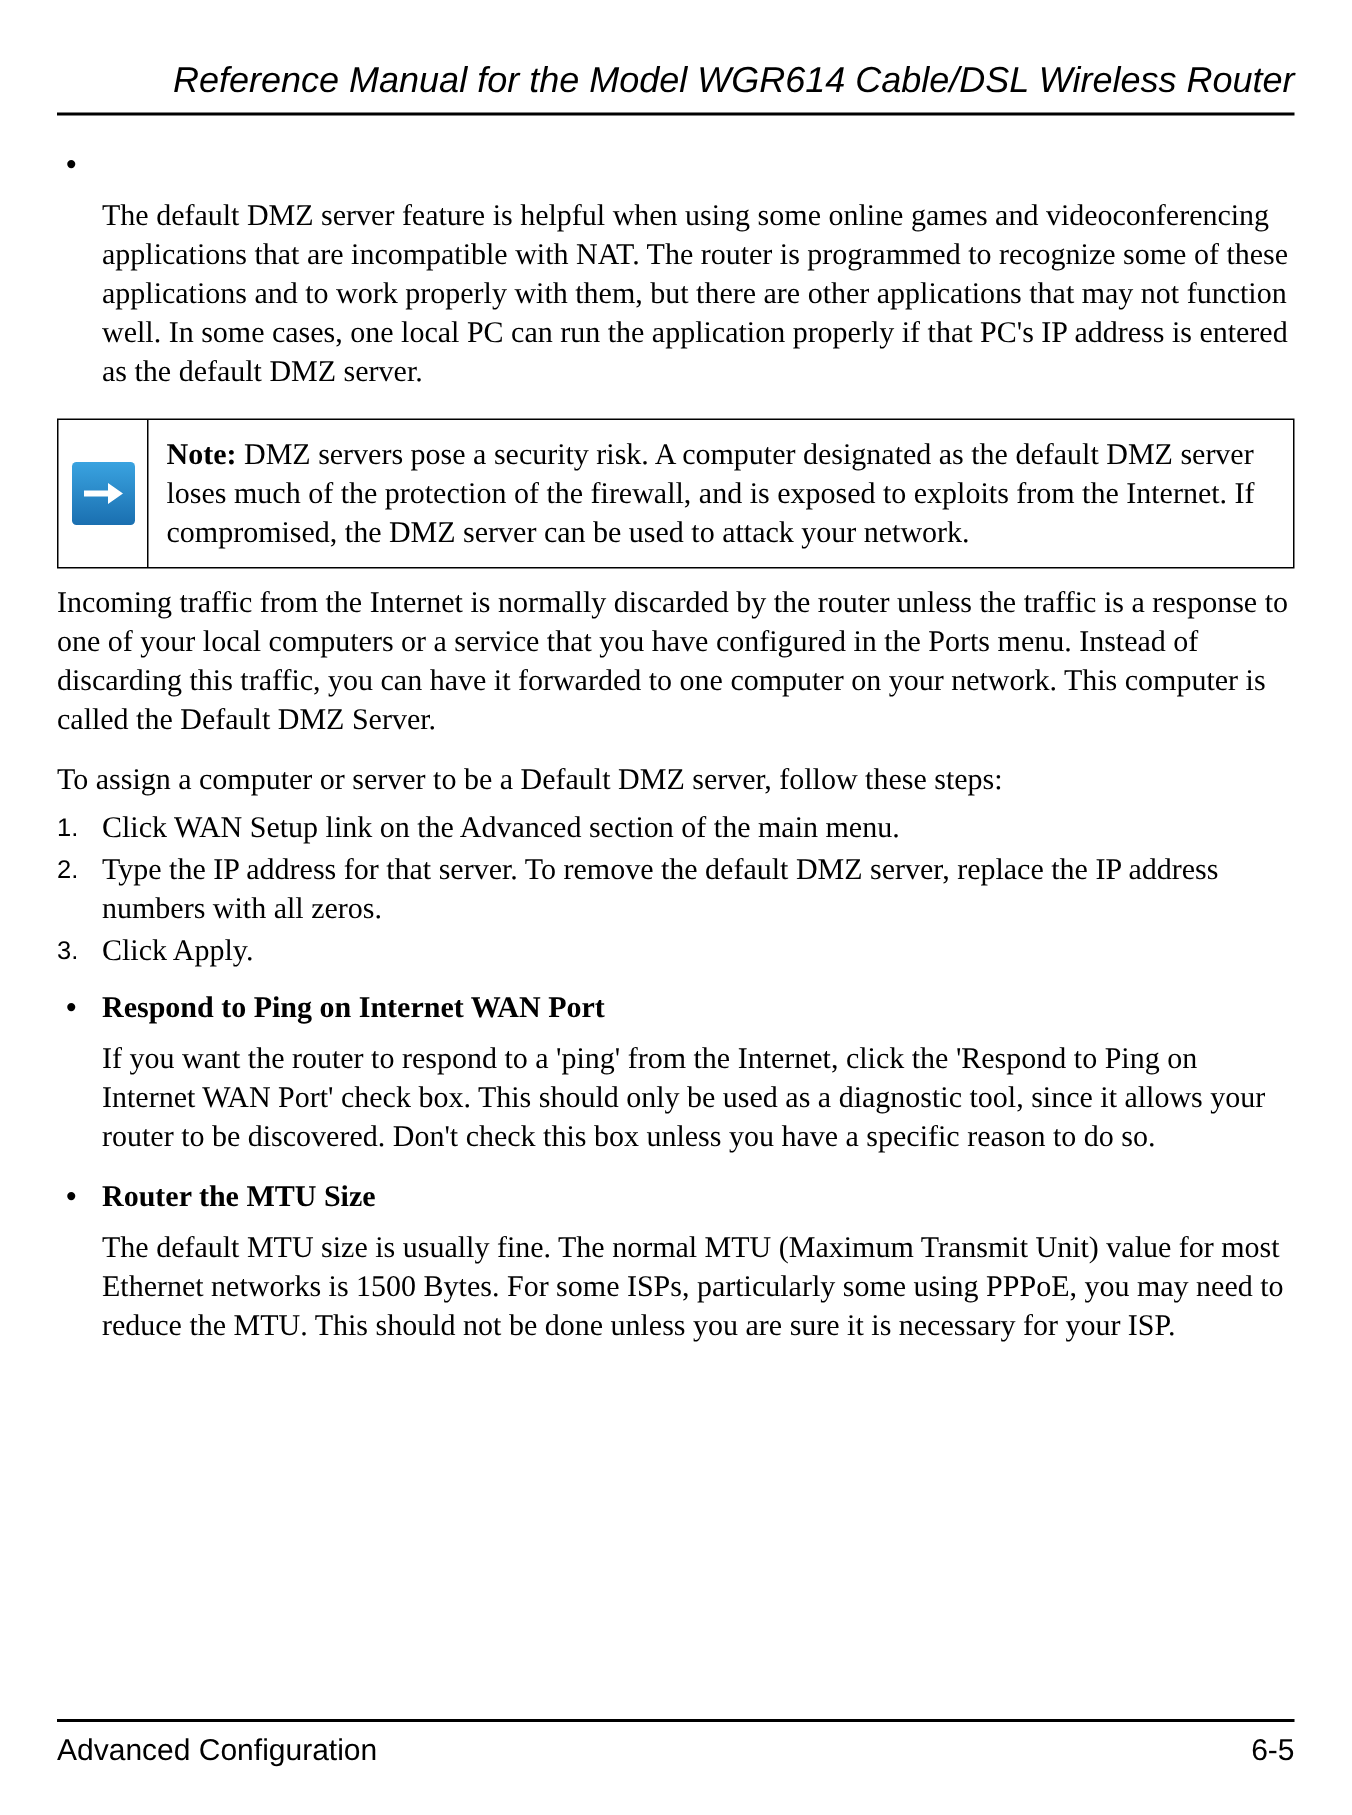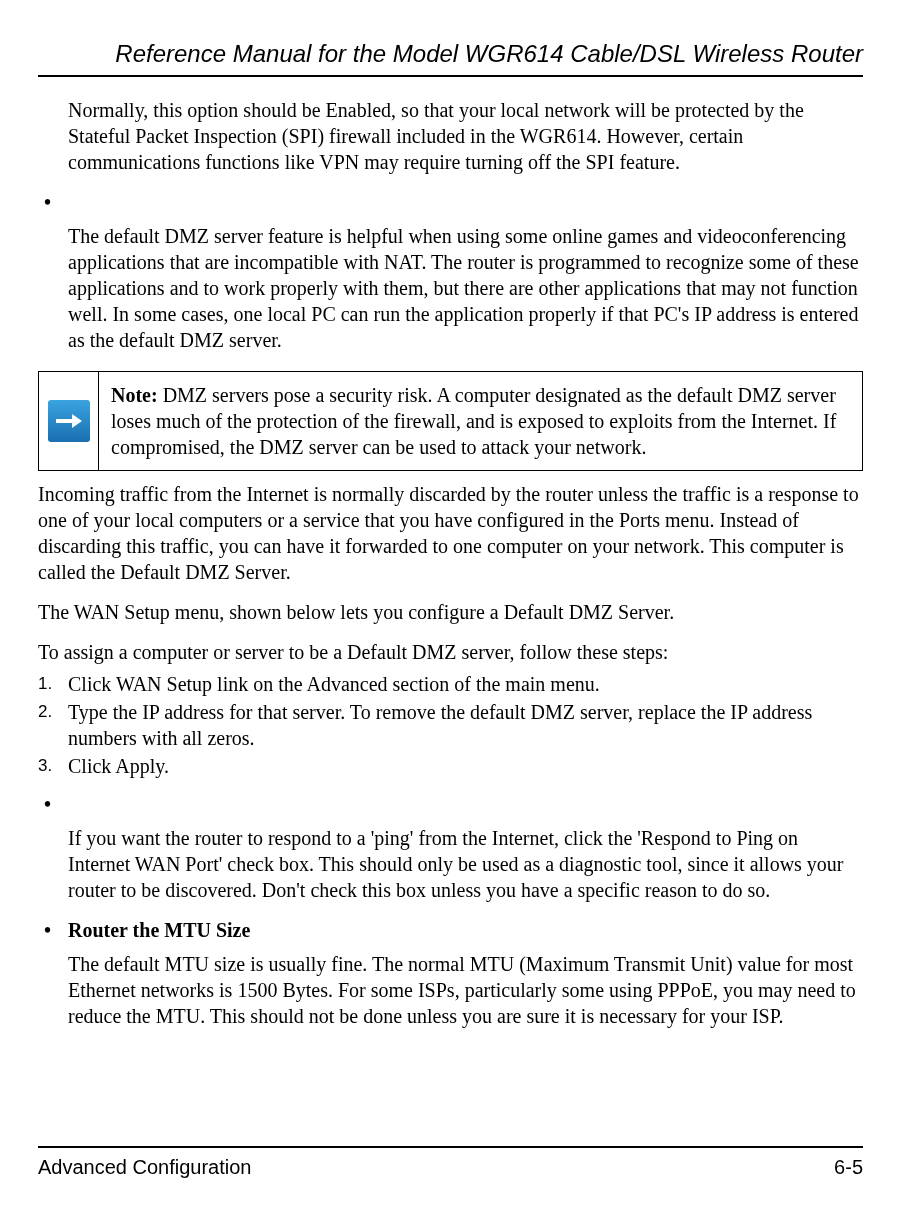--- a/index.html
+++ b/index.html
@@ -129,21 +129,20 @@
     }
   </style>
 </head>
 <body>
 
 <div class="header-title">Reference Manual for the Model WGR614 Cable/DSL Wireless Router</div>
 <hr class="header-rule">
 
 <div class="content">
 
-  <p class="para indented">Normally, this option should be Enabled, so that your local network will be protected by the Stateful Packet Inspection (SPI) firewall included in the WGR614. However, certain communications functions like VPN may require turning off the SPI feature.</p>
 
   <div class="bullet-row">
     <span class="bullet-dot">•</span>
   </div>
 
   <p class="para indented">The default DMZ server feature is helpful when using some online games and videoconferencing applications that are incompatible with NAT. The router is programmed to recognize some of these applications and to work properly with them, but there are other applications that may not function well. In some cases, one local PC can run the application properly if that PC's IP address is entered as the default DMZ server.</p>
 
   <div class="note-box">
     <div class="note-icon-cell">
       <div class="note-icon">
@@ -152,38 +151,38 @@
         </svg>
       </div>
     </div>
     <div class="note-text-cell">
       <span class="note-label">Note:</span><span> DMZ servers pose a security risk. A computer designated as the default DMZ server loses much of the protection of the firewall, and is exposed to exploits from the Internet. If compromised, the DMZ server can be used to attack your network.</span>
     </div>
   </div>
 
   <p class="para">Incoming traffic from the Internet is normally discarded by the router unless the traffic is a response to one of your local computers or a service that you have configured in the Ports menu. Instead of discarding this traffic, you can have it forwarded to one computer on your network. This computer is called the Default DMZ Server.</p>
 
-  <p class="para">The WAN Setup menu, shown below lets you configure a Default DMZ Server.</p>
 
   <p class="para" style="margin-bottom:6px;">To assign a computer or server to be a Default DMZ server, follow these steps:</p>
 
   <ol class="steps">
     <li>
         <span class="step-text">Click WAN Setup link on the Advanced section of the main menu.</span>
       </li>
     <li>
         <span class="step-text">Type the IP address for that server. To remove the default DMZ server, replace the IP address numbers with all zeros.</span>
       </li>
     <li>
         <span class="step-text">Click Apply.</span>
       </li>
   </ol>
 
   <div class="bullet-row">
     <span class="bullet-dot">•</span>
+    <span class="bullet-label">Respond to Ping on Internet WAN Port</span>
   </div>
 
   <p class="para indented">If you want the router to respond to a 'ping' from the Internet, click the 'Respond to Ping on Internet WAN Port' check box. This should only be used as a diagnostic tool, since it allows your router to be discovered. Don't check this box unless you have a specific reason to do so.</p>
 
   <div class="bullet-row">
     <span class="bullet-dot">•</span>
     <span class="bullet-label">Router the MTU Size</span>
   </div>
 
   <p class="para indented">The default MTU size is usually fine. The normal MTU (Maximum Transmit Unit) value for most Ethernet networks is 1500 Bytes. For some ISPs, particularly some using PPPoE, you may need to reduce the MTU. This should not be done unless you are sure it is necessary for your ISP.</p>

